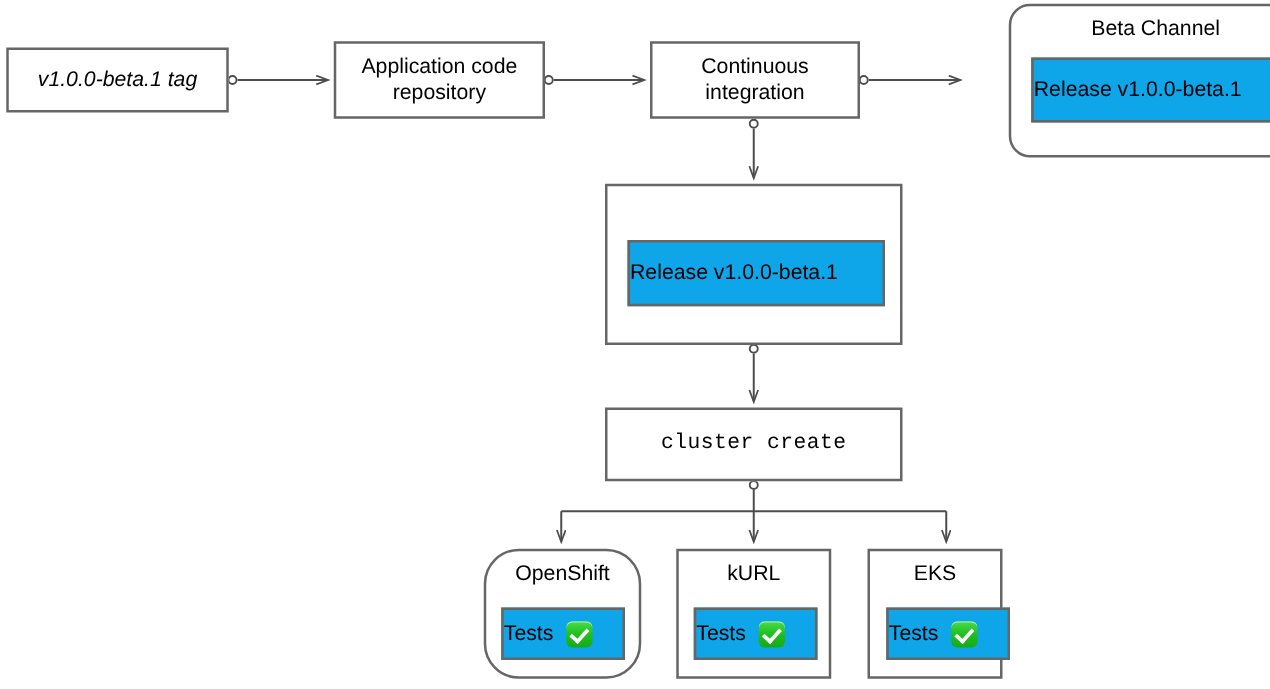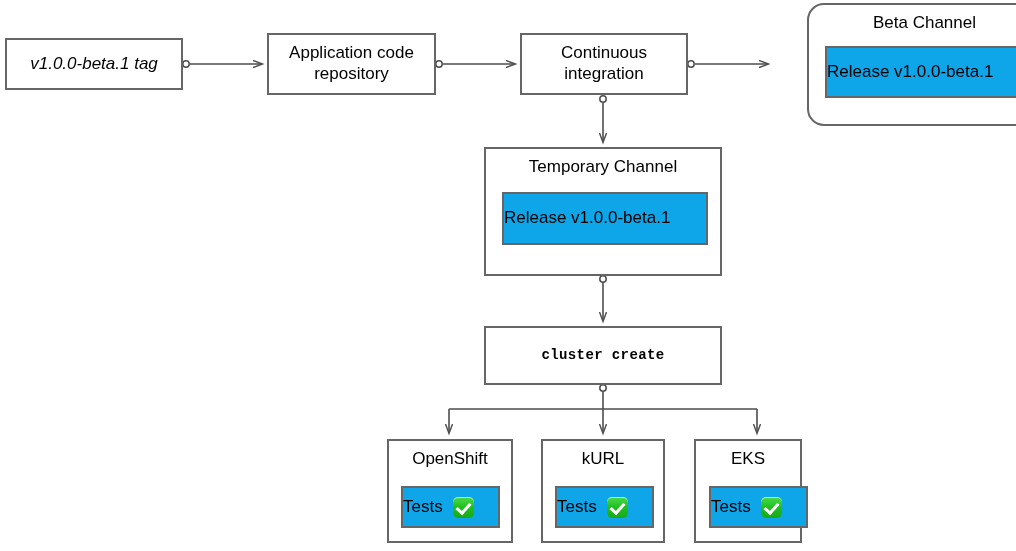--- a/index.html
+++ b/index.html
@@ -50,22 +50,22 @@
     left: 0;
     right: 0;
     top: 8px;
     text-align: center;
     font-size: 17px;
     color: #000000;
     line-height: 1.2;
   }
   .node.mono {
     font-family: "Liberation Mono", "DejaVu Sans Mono", monospace;
-    font-weight: bold;
-    font-size: 14px;
+    font-weight: normal;
+    font-size: 17px;
     letter-spacing: 0.4px;
   }
   .inner-box {
     position: absolute;
     box-sizing: border-box;
     border: 2px solid #666666;
     background: #0ea5e9;
     display: flex;
     align-items: center;
     justify-content: flex-start;
@@ -161,31 +161,30 @@
   </div>
 
   <div class="node container" style="left:807px; top:3px; width:235px; height:123px;border-radius:17px;">
     <div class="container-title">Beta Channel</div>
     <div class="inner-box" style="left:16px; top:41px; width:204px; height:52px;">
       <span>Release v1.0.0-beta.1</span>
     </div>
   </div>
 
   <div class="node container" style="left:484px; top:147px; width:238px; height:129px;">
-    <div class="container-title">Temporary Channel</div>
     <div class="inner-box" style="left:16px; top:43px; width:206px; height:53px;">
       <span>Release v1.0.0-beta.1</span>
     </div>
   </div>
 
   <div class="node mono" style="left:484px; top:326px; width:238px; height:59px;">
     <span class="label-text">cluster create</span>
   </div>
 
-  <div class="node container" style="left:387px; top:439px; width:126px; height:104px;">
+  <div class="node container" style="left:387px; top:439px; width:126px; height:104px;border-radius:28px;">
     <div class="container-title">OpenShift</div>
     <div class="inner-box" style="left:12px; top:45px; width:99px; height:42px;">
       <span>Tests</span>
       <span class="check-icon"></span>
     </div>
   </div>
 
   <div class="node container" style="left:541px; top:439px; width:124px; height:104px;">
     <div class="container-title">kURL</div>
     <div class="inner-box" style="left:12px; top:45px; width:99px; height:42px;">

